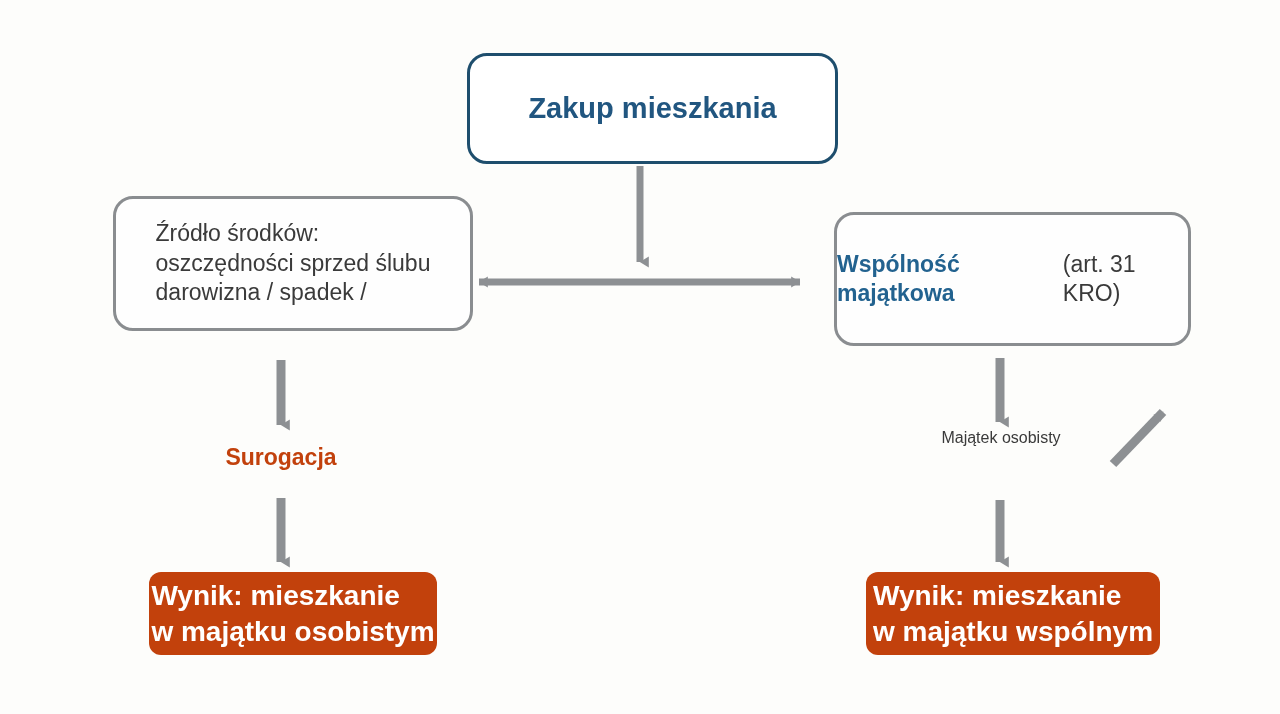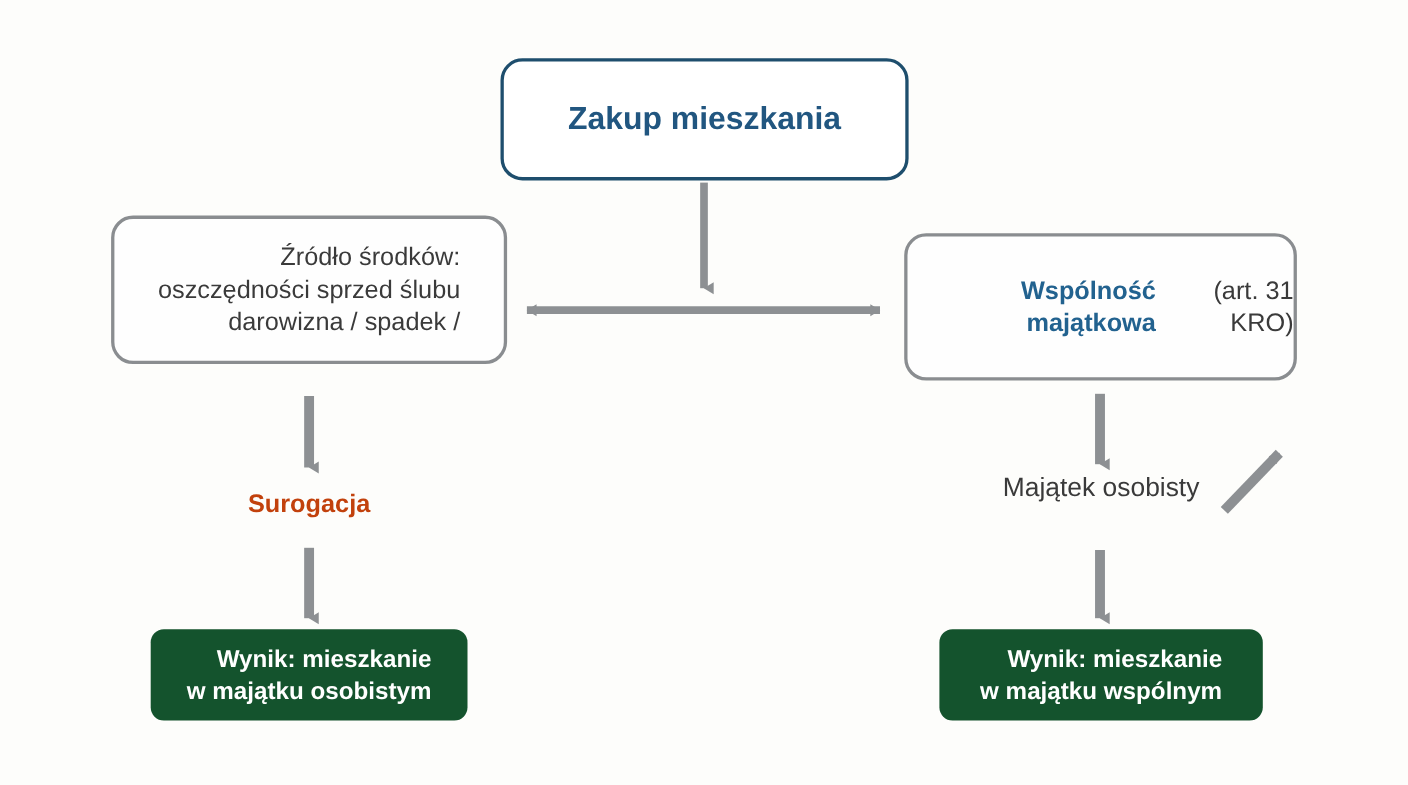--- a/index.html
+++ b/index.html
@@ -17,22 +17,23 @@
     position: relative;
     width: 1280px;
     height: 714px;
   }
   .node {
     position: absolute;
     box-sizing: border-box;
     display: flex;
     align-items: center;
     justify-content: center;
-    text-align: right;
+    text-align: left;
     line-height: 1.28;
+    margin-left: 12px;
   }
 
   
   .node-top {
     left: 455px;
     top: 53px;
     width: 371px;
     height: 111px;
     border: 3px solid #1e4e6d;
     border-radius: 20px;
@@ -86,30 +87,30 @@
     width: 200px;
     color: #c2410c;
     font-size: 23px;
     font-weight: bold;
   }
   .label-personal {
     left: 870px;
     top: 428px;
     width: 262px;
     color: #3a3a3a;
-    font-size: 24px;
+    font-size: 16px;
     font-weight: normal;
   }
 
   
   .node-result {
-    background: #14532d;
+    background: #c2410c;
     border-radius: 12px;
     color: #ffffff;
-    font-size: 22px;
+    font-size: 28px;
     font-weight: bold;
   }
   .node-result-left {
     left: 137px;
     top: 572px;
     width: 288px;
     height: 83px;
   }
   .node-result-right {
     left: 854px;

